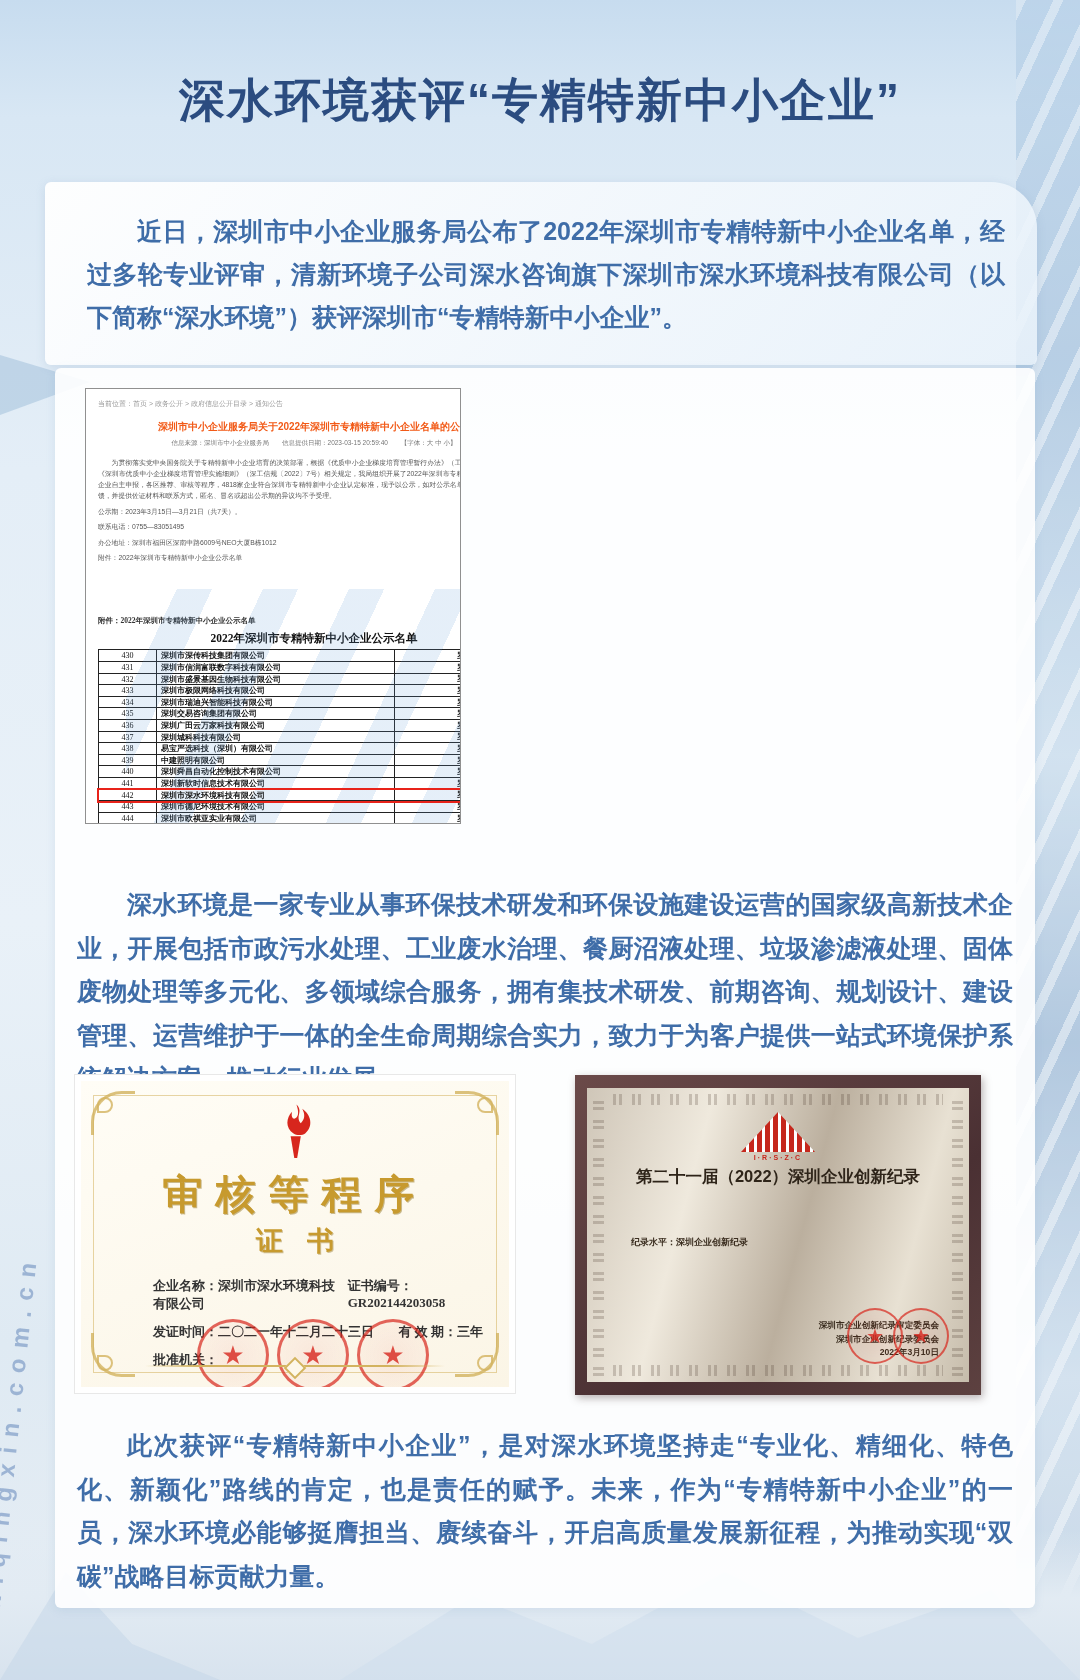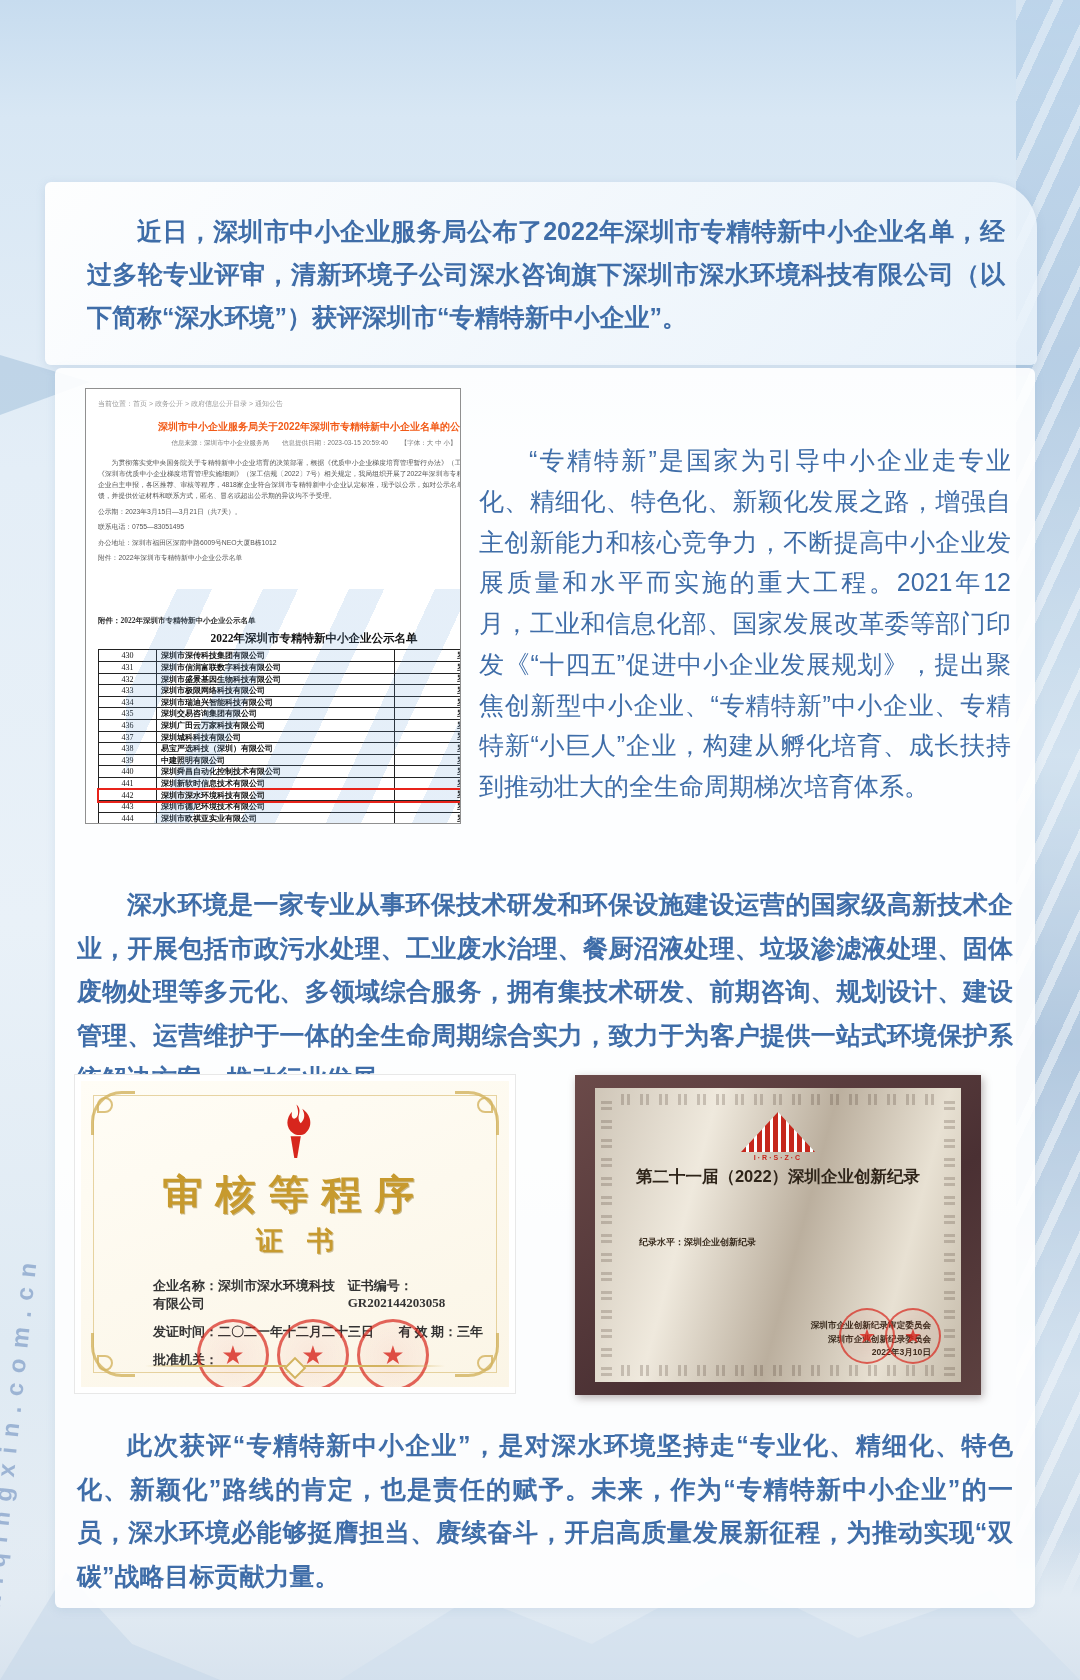--- a/index.html
+++ b/index.html
@@ -96,21 +96,21 @@
     display:flex;align-items:center;justify-content:center;color:rgba(215,38,29,.8);font-size:26px;
     background:radial-gradient(circle,rgba(215,38,29,.07),rgba(215,38,29,.02));}
   .cert .seal{top:238px;}
   .cert .seal.s1{left:116px;} .cert .seal.s2{left:196px;} .cert .seal.s3{left:276px;}
   .cert-flourish{position:absolute;bottom:20px;left:64px;right:64px;height:2px;
     background:linear-gradient(90deg,transparent,var(--gold_line) 18%,var(--gold_line) 82%,transparent);}
   .cert-flourish::after{content:'';position:absolute;left:50%;top:-5px;width:12px;height:12px;
     transform:translateX(-50%) rotate(45deg);border:2px solid var(--gold_line);background:#fdf8ea;}
   
   .plaque{position:absolute;left:520px;top:707px;width:406px;height:320px;
-    background:linear-gradient(145deg,#6b4a49,#4a3033 60%,#5d4140);padding:13px 20px;
+    background:linear-gradient(145deg,#6b4a49,#4a3033 60%,#5d4140);padding:13px 12px;
     box-shadow:2px 3px 8px rgba(60,40,40,.35);}
   .plate{position:relative;width:100%;height:100%;overflow:hidden;color:#3b2f22;
     background:linear-gradient(105deg,#cfc6b8 0%,#efe9dd 28%,#bbaf9e 55%,#e8e1d3 80%,#c6bcab 100%);}
   .pat{position:absolute;background:repeating-linear-gradient(90deg,rgba(70,52,40,.45) 0 3px,
     transparent 3px 6px,rgba(70,52,40,.45) 6px 9px,transparent 9px 19px);opacity:.5;}
   .pat.top{left:26px;right:26px;top:6px;height:11px;}
   .pat.bottom{left:26px;right:26px;bottom:6px;height:11px;}
   .pat.left{left:6px;top:6px;bottom:6px;width:11px;
     background:repeating-linear-gradient(0deg,rgba(70,52,40,.45) 0 3px,transparent 3px 6px,rgba(70,52,40,.45) 6px 9px,transparent 9px 19px);}
   .pat.right{right:6px;top:6px;bottom:6px;width:11px;
@@ -137,20 +137,21 @@
 </head>
 <body>
 
 <div class="page">
   <div class="bg-right"></div>
   <div class="bg-bottom"></div>
   <div class="bg-topleft"></div>
   <div class="bg-leftlow"></div>
   <div class="watermark">www.qingxin.com.cn</div>
 
+  <h1 class="page-title">深水环境获评“专精特新中小企业”</h1>
 
   <section class="intro-card">
     <p>近日，深圳市中小企业服务局公布了2022年深圳市专精特新中小企业名单，经过多轮专业评审，清新环境子公司深水咨询旗下深圳市深水环境科技有限公司（以下简称“深水环境”）获评深圳市“专精特新中小企业”。</p>
   </section>
 
   <section class="main-card">
 
     <div class="doc-box">
       <div class="doc-inner">
         <div class="doc-crumb">当前位置：首页 &gt; 政务公开 &gt; 政府信息公开目录 &gt; 通知公告</div>
@@ -241,21 +242,20 @@
             <div class="trow">
               <div class="tcell no">444</div>
               <div class="tcell name">深圳市欧祺亚实业有限公司</div>
               <div class="tcell district">罗湖区</div>
             </div>
           </div>
       </div>
       <div class="doc-stripes"></div>
     </div>
 
-    <p class="zjtx">“专精特新”是国家为引导中小企业走专业化、精细化、特色化、新颖化发展之路，增强自主创新能力和核心竞争力，不断提高中小企业发展质量和水平而实施的重大工程。2021年12月，工业和信息化部、国家发展改革委等部门印发《“十四五”促进中小企业发展规划》，提出聚焦创新型中小企业、“专精特新”中小企业、专精特新“小巨人”企业，构建从孵化培育、成长扶持到推动壮大的全生命周期梯次培育体系。</p>
 
     <p class="para company">深水环境是一家专业从事环保技术研发和环保设施建设运营的国家级高新技术企业，开展包括市政污水处理、工业废水治理、餐厨沼液处理、垃圾渗滤液处理、固体废物处理等多元化、多领域综合服务，拥有集技术研发、前期咨询、规划设计、建设管理、运营维护于一体的全生命周期综合实力，致力于为客户提供一站式环境保护系统解决方案，推动行业发展。</p>
 
     <figure class="cert">
       <div class="cert-paper">
         <div class="cert-frame"></div>
         <div class="corner tl"></div>
         <div class="corner tr"></div>
         <div class="corner bl"></div>
         <div class="corner br"></div>

